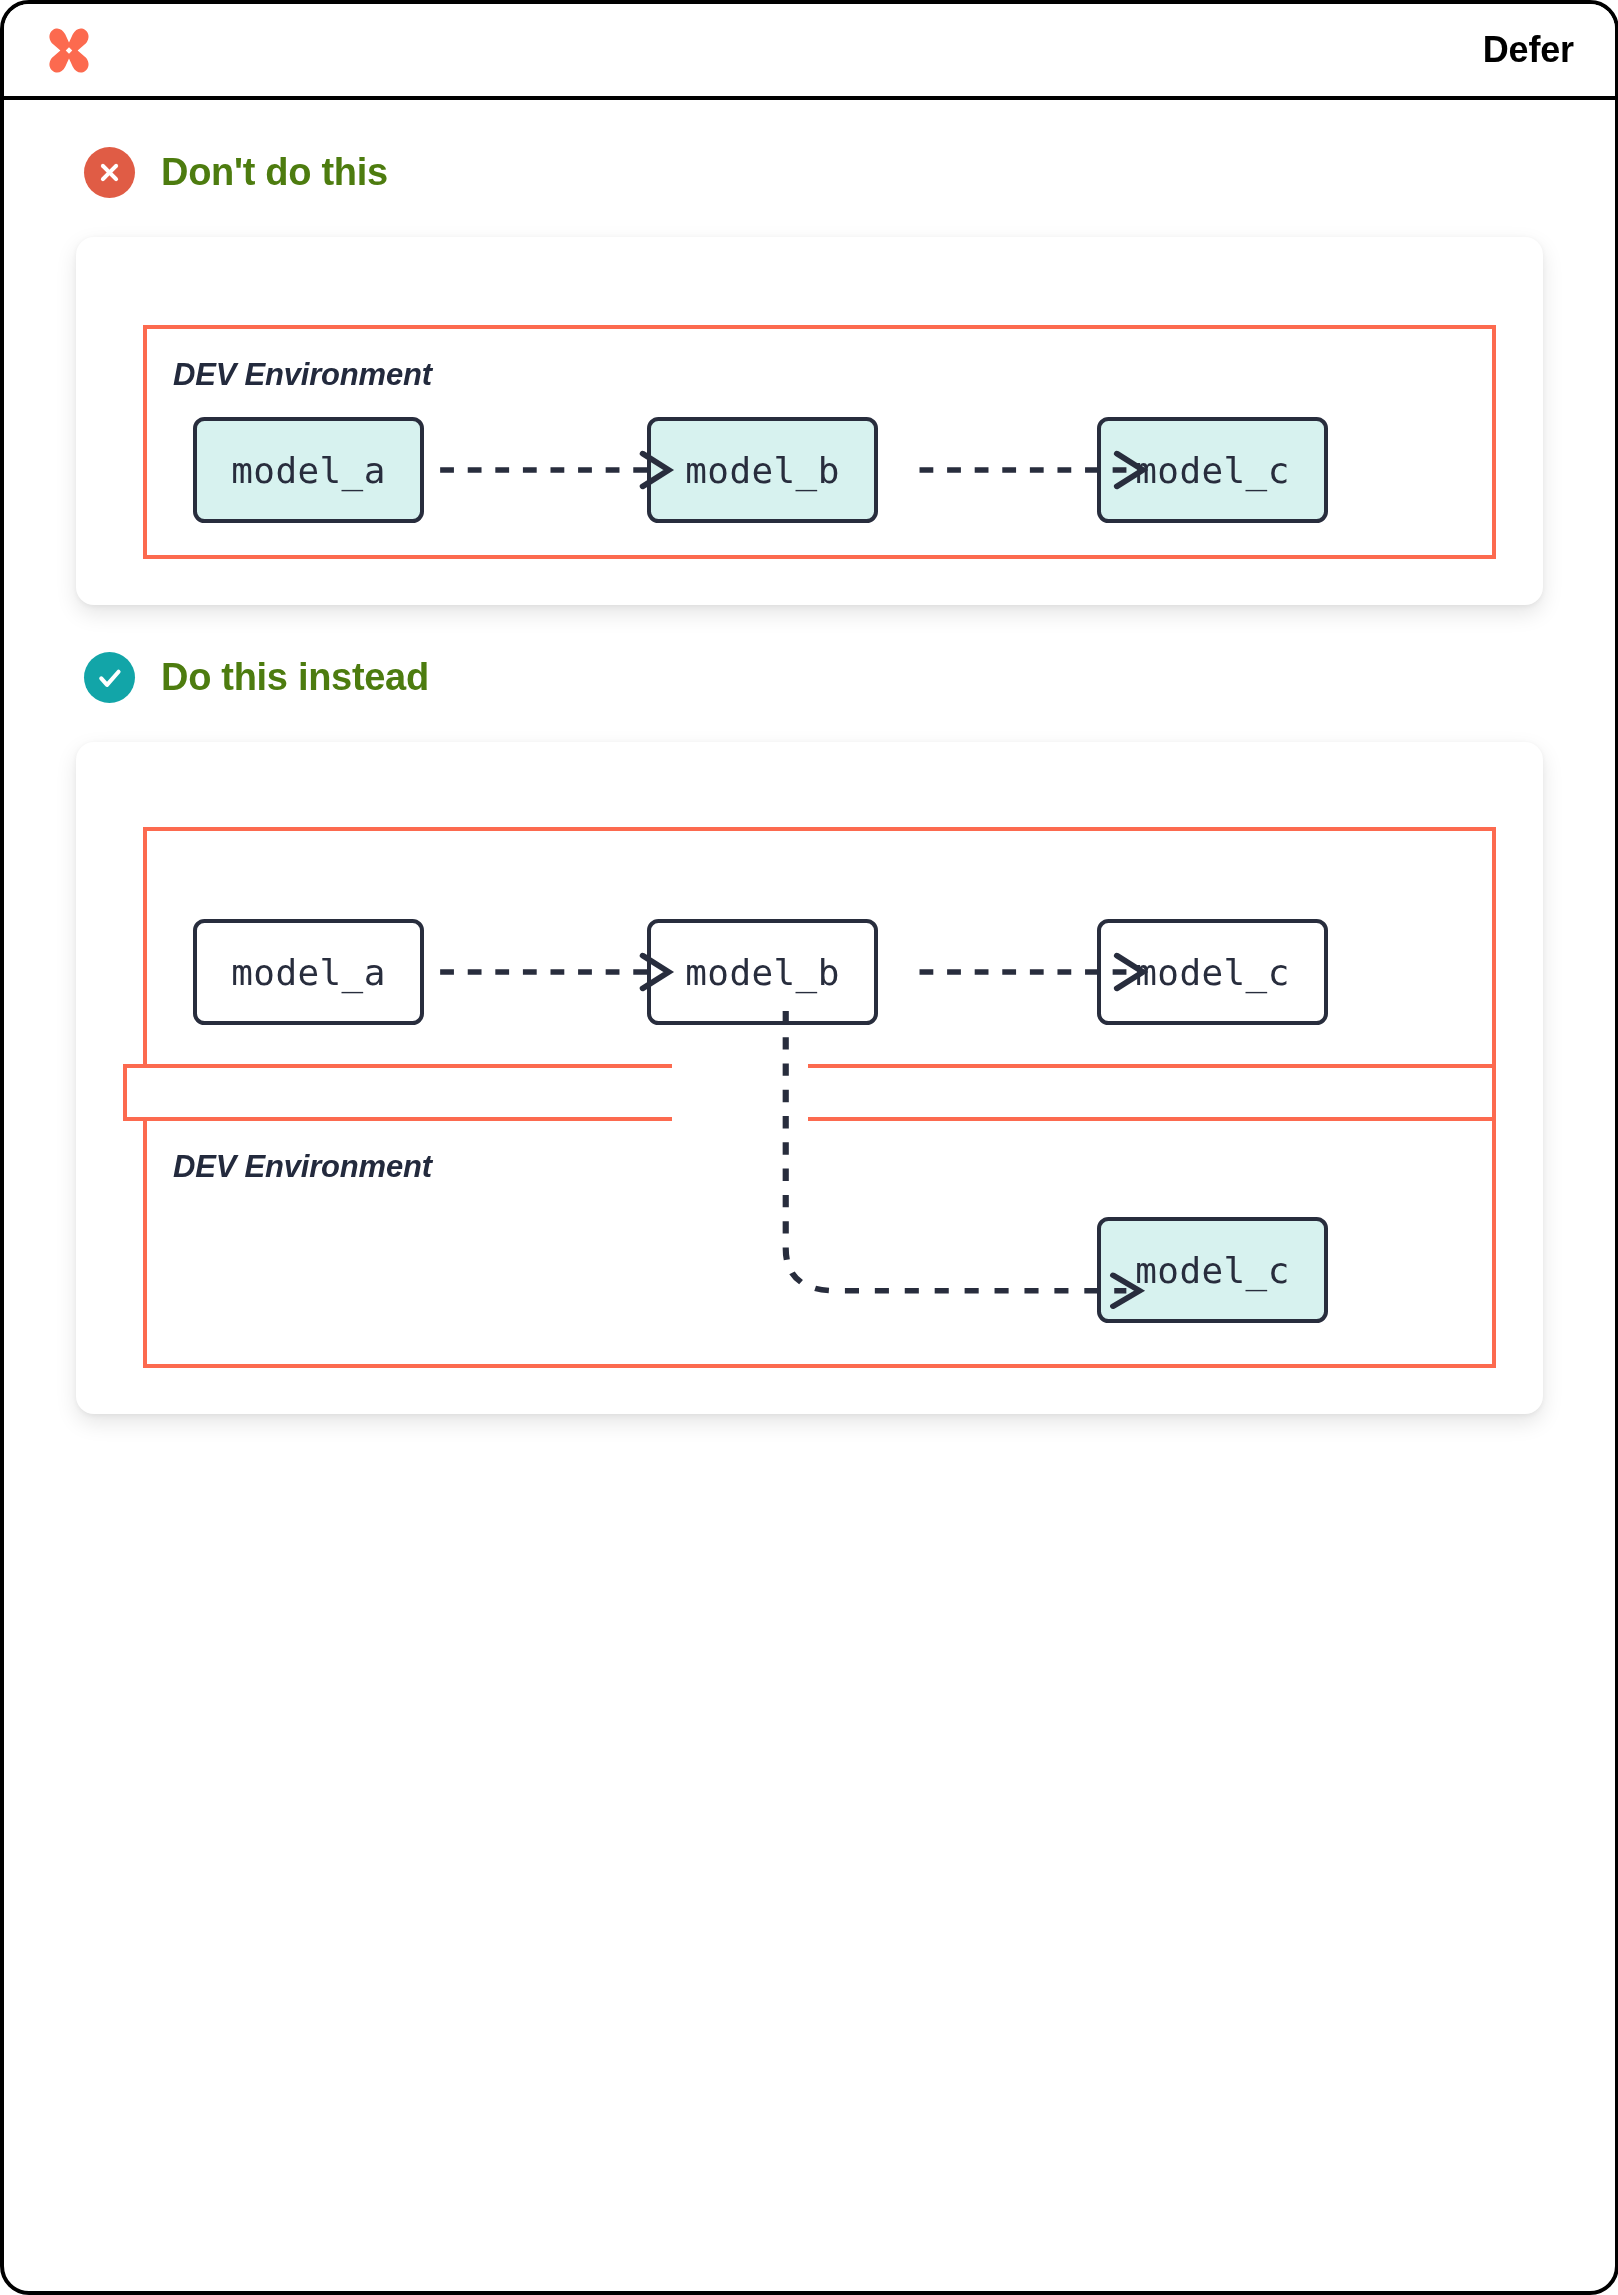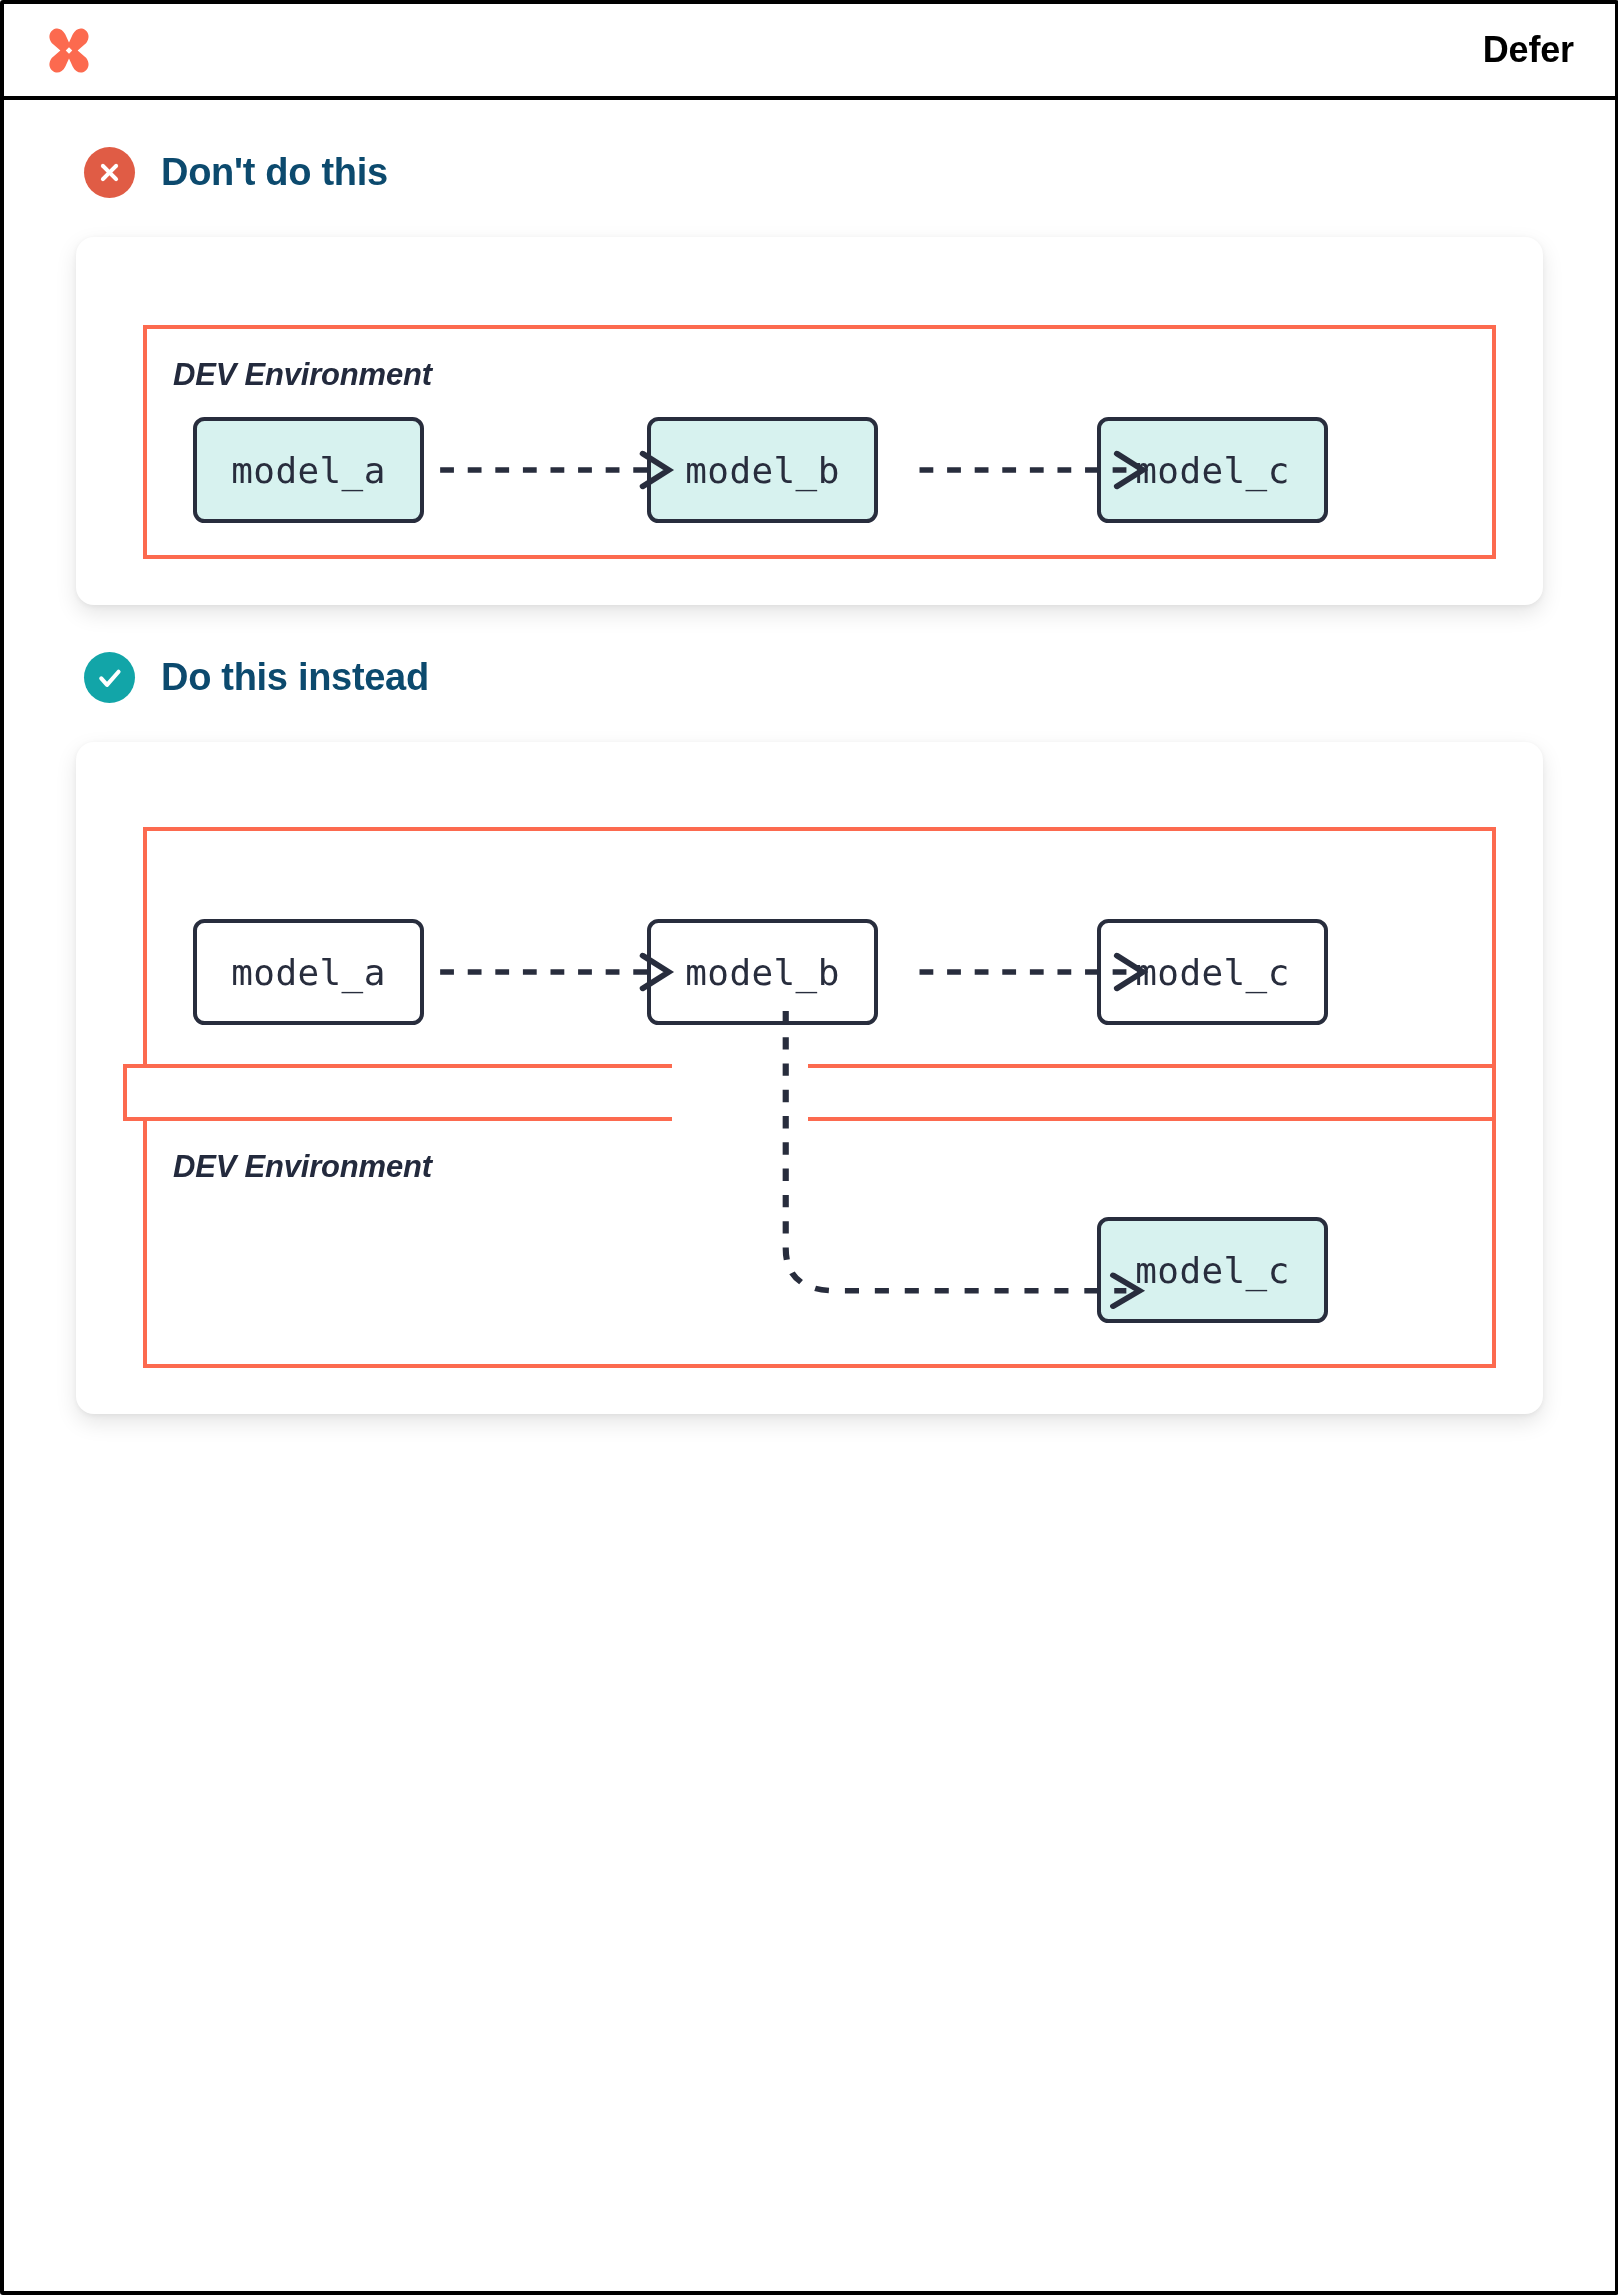--- a/index.html
+++ b/index.html
@@ -10,21 +10,21 @@
     background: #ffffff;
     font-family: "Liberation Sans", sans-serif;
   }
 
   .page-frame {
     position: relative;
     width: 1619px;
     height: 2295px;
     background: #ffffff;
     border: 4.1px solid #000000;
-    border-radius: 3px;
+    border-radius: 29px;
     overflow: hidden;
   }
 
   
   .header {
     position: relative;
     height: 96px;
     border-bottom: 4.1px solid #000000;
     display: flex;
     align-items: center;
@@ -71,21 +71,21 @@
     align-items: center;
     justify-content: center;
   }
   .status-badge.bad  { background: #e05c45; }
   .status-badge.good { background: #12a5a8; }
   .status-badge svg { display: block; }
 
   .section-title {
     font-size: 38px;
     font-weight: 700;
-    color: #0c4a6e;
+    color: #4d7c0f;
     letter-spacing: -0.3px;
   }
 
   .card {
     position: relative;
     margin: 39px 72px 0 72px;
     background: #ffffff;
     border-radius: 18px;
     box-shadow: 0 8.2px 21px rgba(0,0,0,0.10), 0 1.6px 4.9px rgba(0,0,0,0.05);
     padding: 52px 47px 46px 47px;

